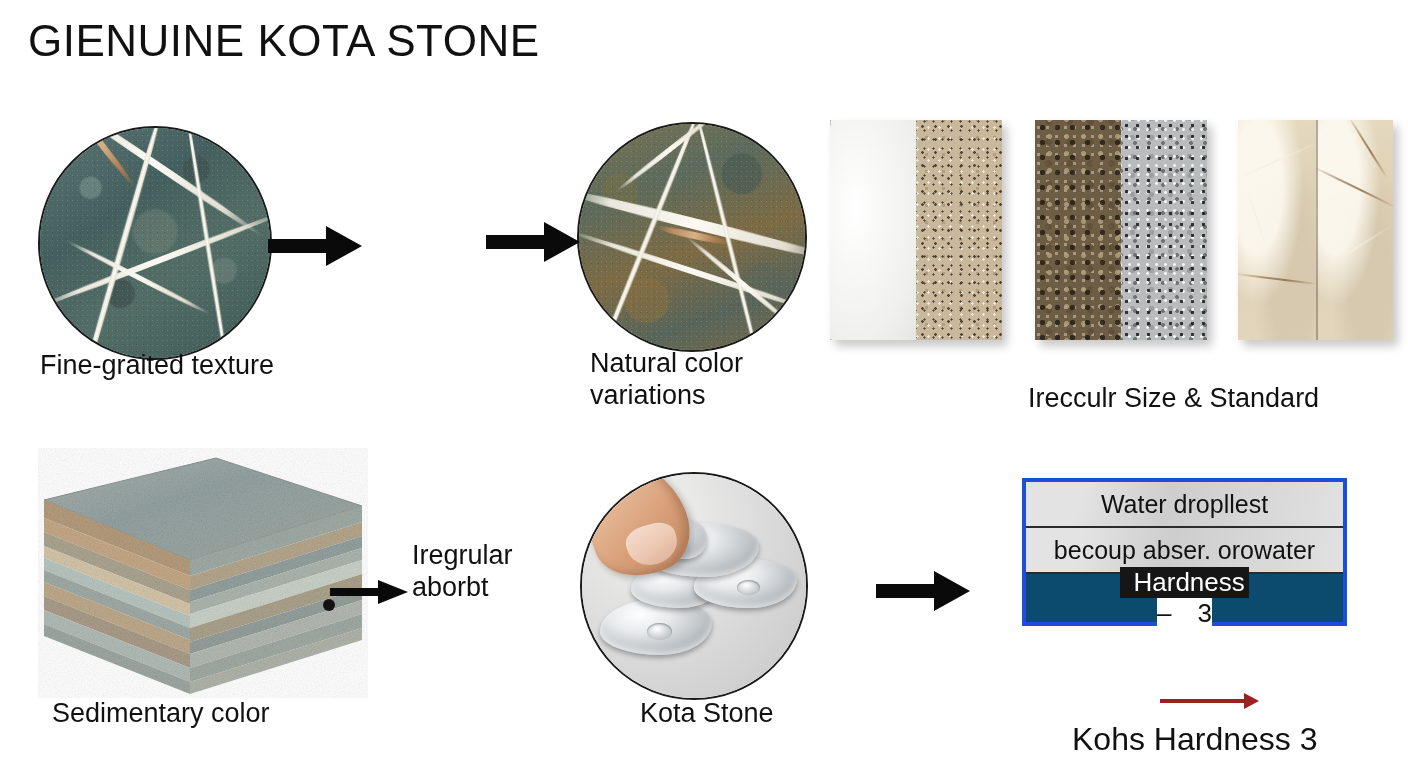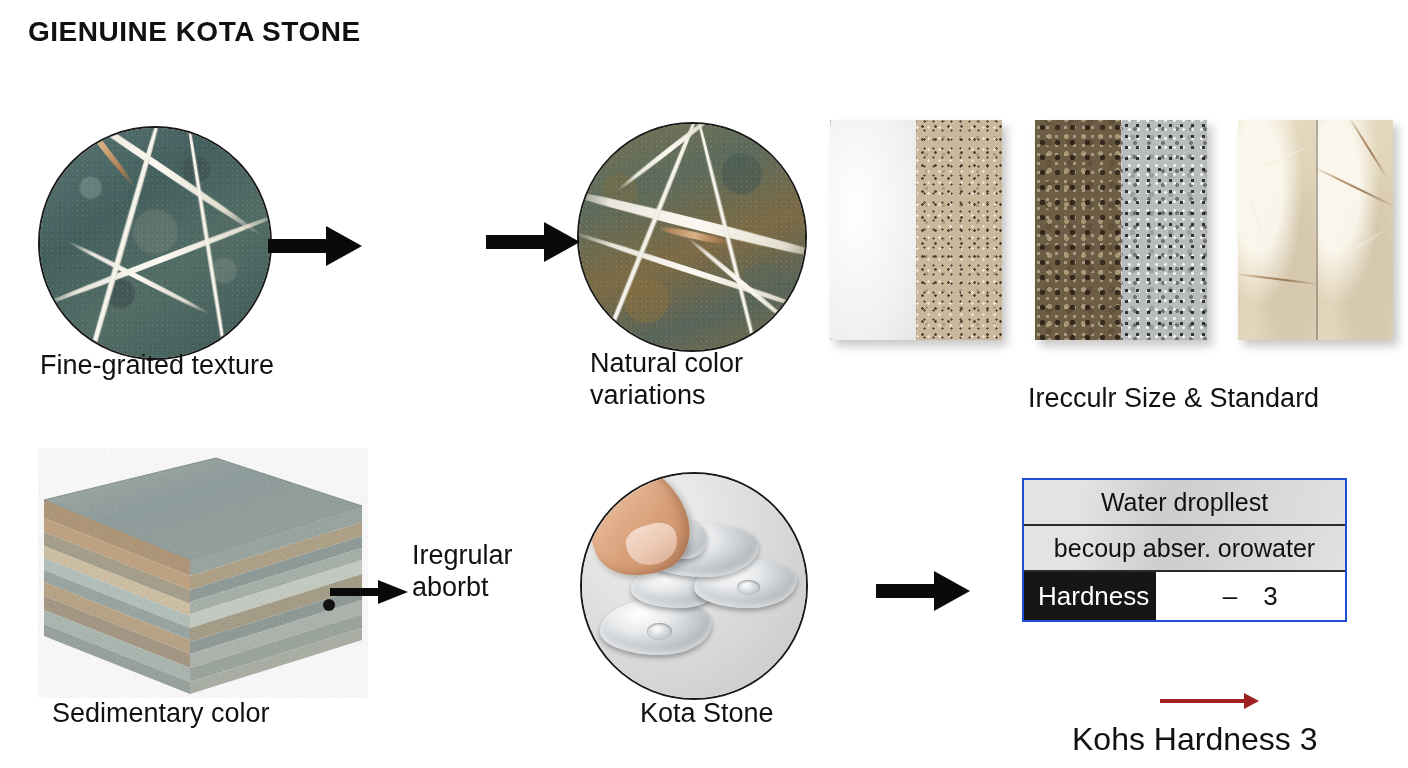--- a/index.html
+++ b/index.html
@@ -13,25 +13,24 @@
     position: relative;
     overflow: hidden;
     font-family: "Liberation Sans", sans-serif;
     color: #111111;
   }
 
   .title {
     position: absolute;
     left: 28px;
     top: 16px;
-    font-size: 28px;
+    font-size: 44px;
     letter-spacing: 0.5px;
     color: #111111;
     white-space: nowrap;
-    font-weight: bold;
   }
 
   
   .circle {
     position: absolute;
     border-radius: 50%;
     border: 2px solid #1a1a1a;
     overflow: hidden;
     box-sizing: border-box;
   }
@@ -203,41 +202,42 @@
     background: rgba(120,110,92,.55);
   }
 
   
   #sed-block { position: absolute; }
 
   
   .htable {
     position: absolute;
     box-sizing: border-box;
-    border: 2px solid #1d4ed8;
+    border: 4px solid #1d4ed8;
     background: #0c4a6e;
   }
   .hrow {
     display: flex;
     align-items: center;
     justify-content: center;
     box-sizing: border-box;
     border-bottom: 2px solid #2b2b2b;
     font-size: 25px;
     color: #111;
     background:
       linear-gradient(105deg, rgba(255,255,255,.35) 0 18%, rgba(0,0,0,.03) 45%, rgba(255,255,255,.30) 100%),
       #d4d4d4;
     height: 46px;
   }
   .hrow:last-child { border-bottom: none; }
   .hrow.dark {
     padding: 0;
     background: none;
     height: 48px;
+    flex-direction: column;
   }
   .hcell-dark {
     background: #161616;
     color: #ffffff;
     font-size: 26px;
     height: 100%;
     display: flex; align-items: center;
     padding-left: 14px;
     box-sizing: border-box;
     width: 41%;

